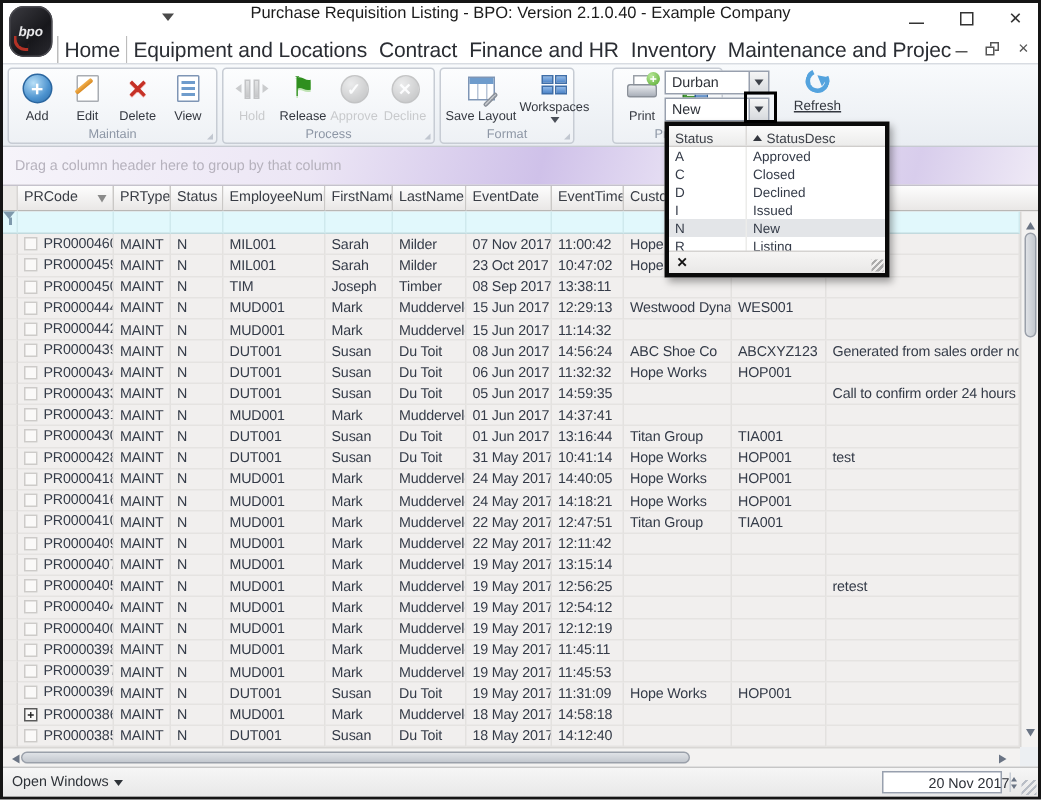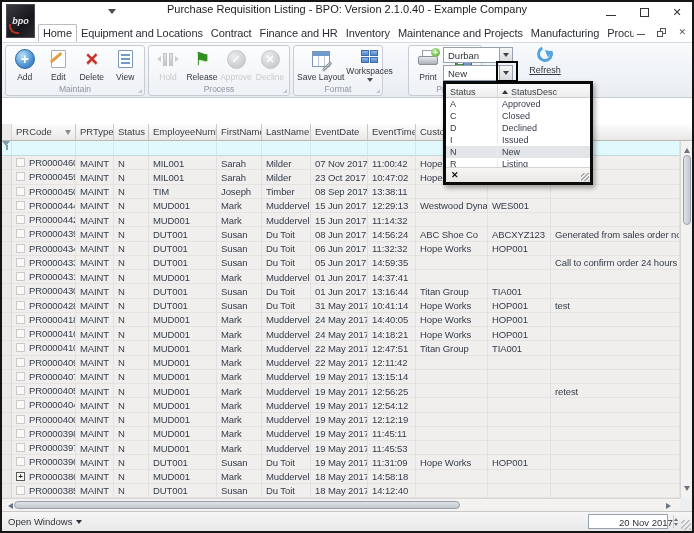--- a/index.html
+++ b/index.html
@@ -8,35 +8,35 @@
   .window {
     position:relative; width:694px; height:533px; margin:0 auto;
     background:#fff; border:2px solid #151515; overflow:hidden;
     color:#3a3f4a;
   }
   
   .titlebar { position:absolute; left:0; top:0; width:690px; height:22px; background:#fff; }
   .logo {
     position:absolute; left:4px; top:2px; width:29px; height:34px; z-index:5;
     background:linear-gradient(135deg,#3c3c42,#17171b 60%,#2a2a30);
-    border-radius:0; display:flex; align-items:center; justify-content:center;
+    border-radius:10px; display:flex; align-items:center; justify-content:center;
     box-shadow:0 0 0 1px #4a4a50 inset;
   }
   .logo span { color:#e8e8ea; font-size:9px; font-weight:bold; font-style:italic; }
   .logo i { position:absolute; left:3px; bottom:4px; width:10px; height:10px; border:2px solid #b33226; border-top:none; border-right:none; border-radius:0 0 0 8px; }
   .qat-caret { position:absolute; left:106px; top:7px; width:0; height:0; border:4px solid transparent; border-top:5px solid #4a4a4a; }
   .title-text { position:absolute; left:120px; right:120px; top:1px; text-align:center; font-size:11px; color:#1c1c1c; white-space:nowrap; overflow:hidden; }
   .win-controls { position:absolute; right:8px; top:3px; display:flex; gap:19px; }
   .wc { width:14px; height:14px; display:flex; align-items:center; justify-content:center; font-size:11px; color:#333; cursor:default; }
   .wc .box { width:9px; height:9px; border:1px solid #333; }
   .wc .dash { width:10px; height:0; border-top:1px solid #333; margin-top:6px; }
   
   .tabrow { position:absolute; left:0; top:22px; width:690px; height:18px; background:#fff; }
   .tabs { position:absolute; left:36px; right:58px; top:0; height:18px; display:flex; align-items:center; white-space:nowrap; overflow:hidden; }
-  .tab { font-size:11px; color:#2a2d33; padding:2px 4px; letter-spacing:-0.1px; }
+  .tab { font-size:14px; color:#2a2d33; padding:2px 4px; letter-spacing:-0.1px; }
   .tab.active { border:1px solid #bcbcbc; border-bottom:1px solid #fff; background:#fff; border-radius:2px 2px 0 0; }
   .mdi-controls { position:absolute; right:6px; top:3px; display:flex; gap:12px; align-items:center; }
   .mdi { color:#555; font-size:9px; display:flex; align-items:center; }
   .mdi .dash { width:8px; border-top:1px solid #555; margin-top:5px; }
   .restore { position:relative; width:9px; height:9px; }
   .restore .r1 { position:absolute; right:0; top:0; width:6px; height:6px; border:1px solid #555; }
   .restore .r2 { position:absolute; left:0; bottom:0; width:6px; height:6px; border:1px solid #555; background:#fff; }
   
   .ribbon { position:absolute; left:0; top:40px; width:690px; height:56px;
     background:linear-gradient(#f8fafc,#e9edf2); border-top:1px solid #d8dce2; border-bottom:1px solid #c6cad1; }
@@ -345,20 +345,23 @@
     <div class="refresh-btn">
       <span class="ic-refresh">
           <i></i>
         </span>
       <span class="rlb">Refresh</span>
     </div>
   </div>
 
   <div class="annot-box"></div>
 
+  <div class="grouppanel">
+    <span class="hint">Drag a column header here to group by that column</span>
+  </div>
 
   <div class="ghead">
     <div class="hcell c0 ind"></div>
     <div class="hcell c1"><span>PRCode</span><span class="sortdesc"></span></div>
     <div class="hcell c2"><span>PRType</span></div>
     <div class="hcell c3"><span>Status</span></div>
     <div class="hcell c4"><span>EmployeeNumber</span></div>
     <div class="hcell c5"><span>FirstName</span></div>
     <div class="hcell c6"><span>LastName</span></div>
     <div class="hcell c7"><span>EventDate</span></div>

